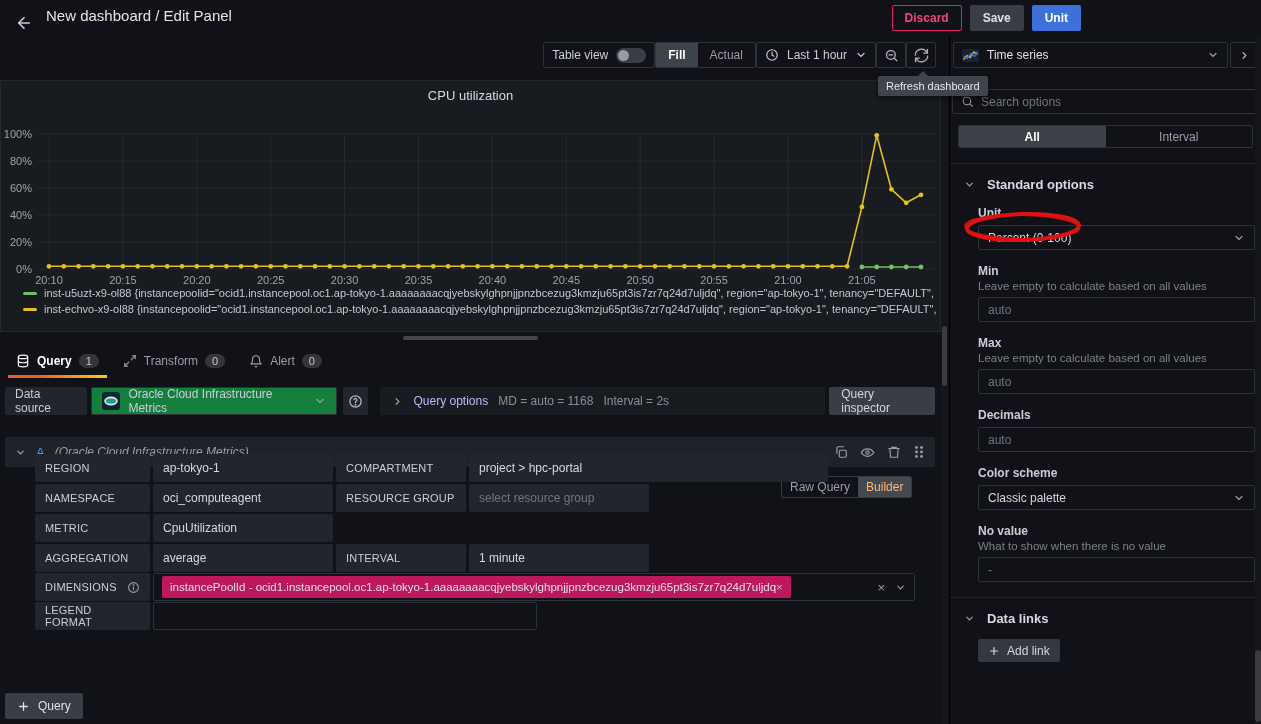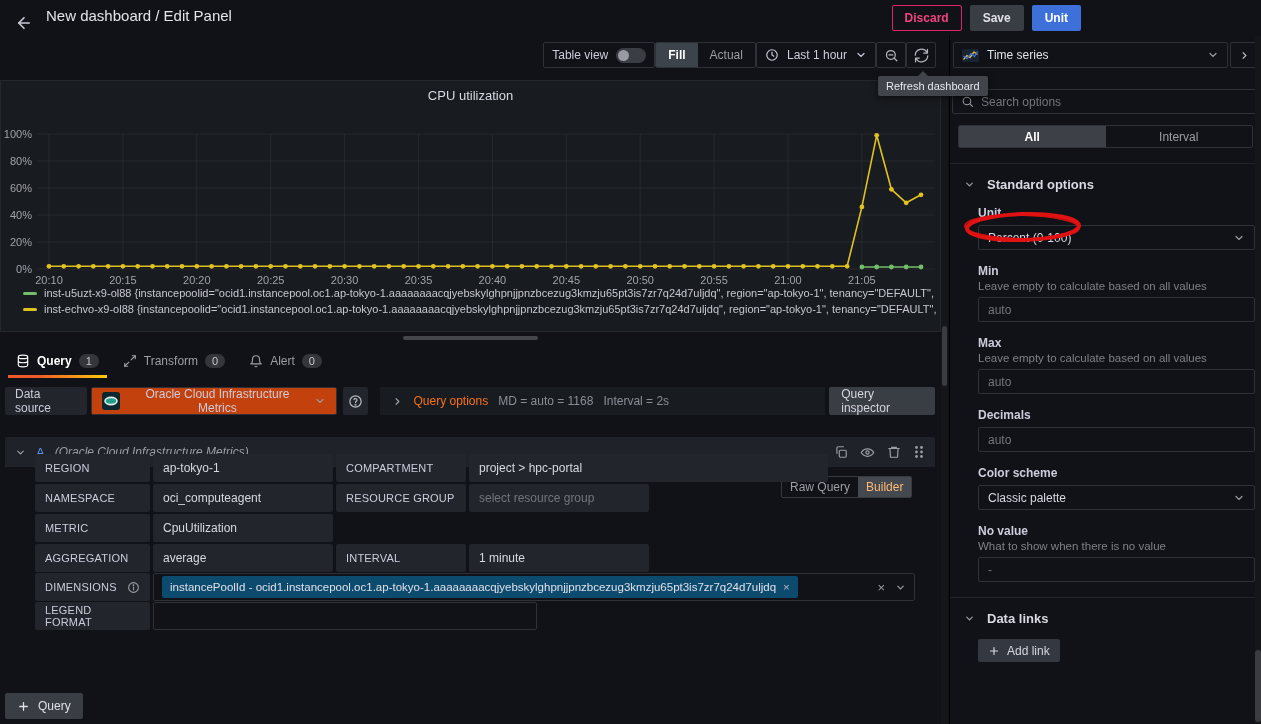--- a/index.html
+++ b/index.html
@@ -61,24 +61,24 @@
   .qtab { display:flex; align-items:center; gap:7px; padding:0 10px; height:30px; position:relative; cursor:pointer; color:#9d9da6; }
   .qtab.active { color:#ffffff; font-weight:700; }
   .qtab.active::after { content:""; position:absolute; left:2px; right:2px; bottom:-2px; height:3px;
     background-image:linear-gradient(90deg,#f05a28 30%,#fbca0a 99%); }
   .count-badge { background:#34363c; color:#c5c5cf; border-radius:9px; padding:1px 7px; font-size:11px; font-weight:400; }
 
   
   #ds-row { position:absolute; left:5px; top:351px; width:930px; height:28px; display:flex; align-items:center; gap:4px; }
   #ds-label { background:#22252b; height:28px; display:flex; align-items:center; padding:0 10px; border-radius:2px; font-weight:500; }
   #ds-select { height:28px; display:flex; align-items:center; gap:8px; padding:0 10px; border:1px solid #2e3138;
-    background:#c2410c; border-radius:2px; cursor:pointer; min-width:230px;text-align:center; }
+    background:#15803d; border-radius:2px; cursor:pointer; min-width:230px; }
   #ds-help { width:26px; height:28px; background:#22252b; border-radius:2px; display:flex; align-items:center; justify-content:center; margin-left:2px; cursor:pointer; color:#b9b9c3; }
   #query-options-bar { height:28px; background:#181b1f; display:flex; align-items:center; gap:10px; padding:0 12px; margin-left:8px; width:460px; cursor:pointer; }
-  #query-options-label { color:#f97316; font-weight:500; }
+  #query-options-label { color:#c4b5fd; font-weight:500; }
   .qo-stat { color:#8d8d98; }
   #query-inspector-btn { margin-left:auto; background:#393d44; height:28px; display:flex; align-items:center; padding:0 12px; border-radius:2px; cursor:pointer; color:#d5d5df; }
 
   
   #query-row-header { position:absolute; left:5px; top:401px; width:930px; height:30px; background:#1f2228;
     display:flex; align-items:center; gap:10px; padding:0 10px; border-radius:2px 2px 0 0; }
   #refid { color:#5794f2; font-weight:500; font-size:13px; }
   #ds-hint { color:#9d9da6; font-style:italic; }
   #qrow-icons { margin-left:auto; display:flex; gap:12px; align-items:center; color:#9d9da6; }
   #qrow-icons .icon { cursor:pointer; }
@@ -89,21 +89,21 @@
 
   
   .qfield-label { position:absolute; height:28px; background:#22252b; border-radius:2px; display:flex; align-items:center;
     padding:0 10px; font-size:11px; font-weight:500; letter-spacing:.2px; color:#ccccdc; }
   .qfield-value { position:absolute; height:28px; background:#22252b; border-radius:2px; display:flex; align-items:center;
     padding:0 10px; font-size:12px; color:#d8d8e2; cursor:pointer; }
   .qfield-value.placeholder { color:#73757d; }
   .qfield-input { position:absolute; height:28px; background:#111217; border:1px solid #2e3138; border-radius:2px; }
   #dims-field { position:absolute; left:153px; top:537px; width:762px; height:28px; background:#111217;
     border:1px solid #2e3138; border-radius:2px; display:flex; align-items:center; padding:0 8px; gap:6px; }
-  #dims-chip { background:#0c4a6e; height:22px; display:flex; align-items:center; gap:7px; padding:0 8px; border-radius:2px;
+  #dims-chip { background:#be185d; height:22px; display:flex; align-items:center; padding:0 8px; border-radius:2px;
     font-size:11.5px; color:#e0e0e8; white-space:nowrap; }
   #dims-chip .x { color:#b9b9c3; cursor:pointer; }
   #dims-controls { margin-left:auto; display:flex; align-items:center; gap:10px; color:#9d9da6; }
   #legend-format-input { left:153px; top:566px; width:384px; }
   .info-circle { margin-left:auto; color:#9d9da6; }
 
   #add-query-btn { position:absolute; left:5px; top:657px; height:26px; background:#393d44; border-radius:2px;
     display:flex; align-items:center; gap:8px; padding:0 12px; cursor:pointer; color:#e0e0e8; font-weight:500; }
 
   

